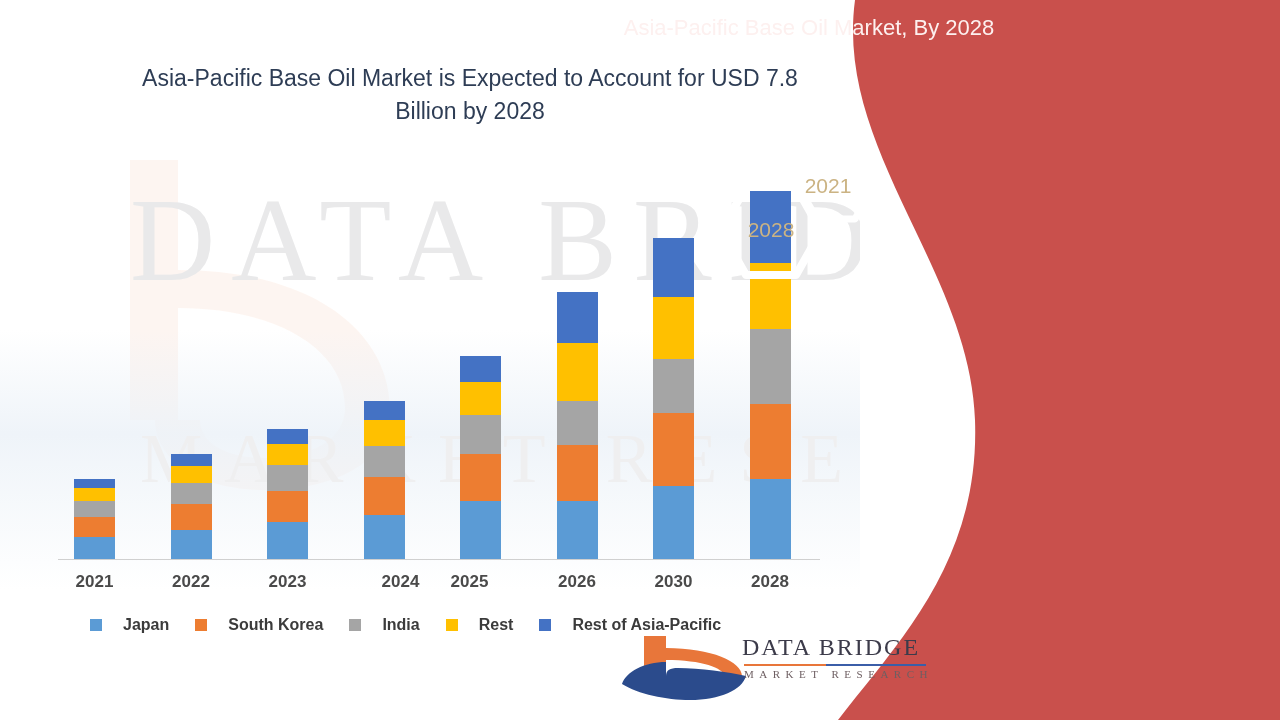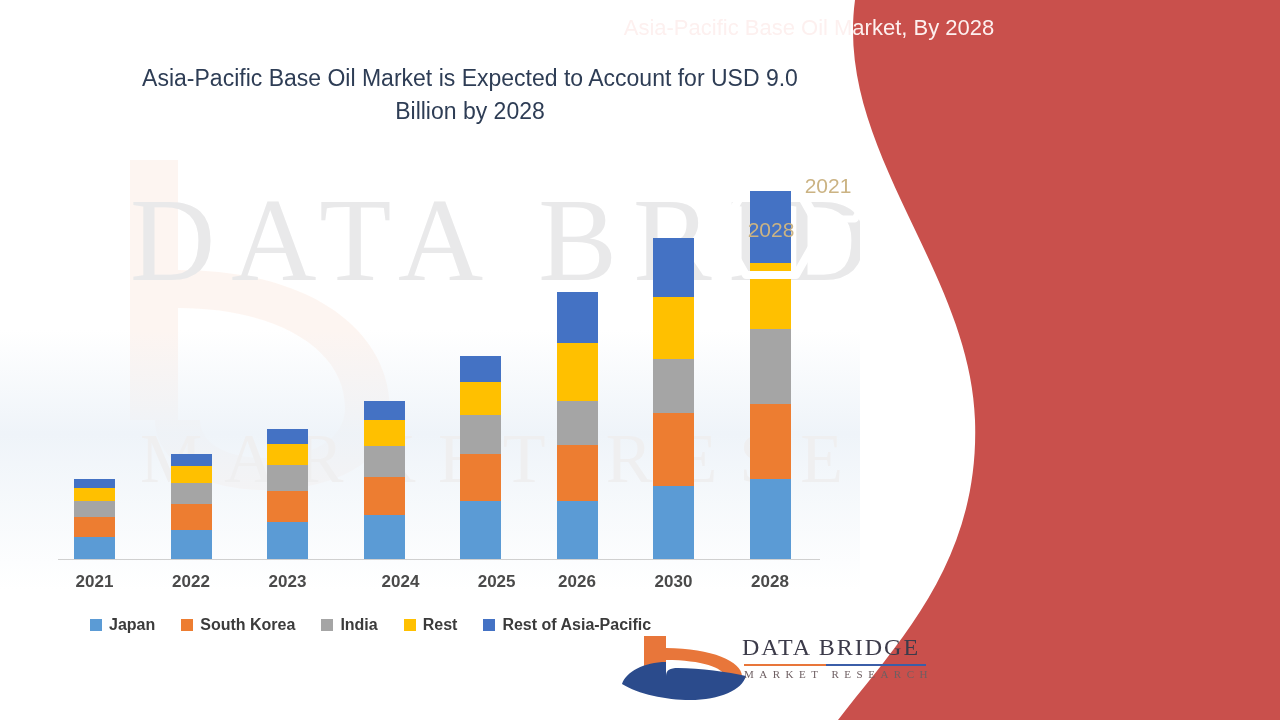--- a/index.html
+++ b/index.html
@@ -67,21 +67,21 @@
   .xtick{
     position:absolute; top:0; width:70px; margin-left:-14.5px;
     text-align:center; font-size:17px; color:#4a4a4a; font-weight:700;
   }
 
   
   .legend{
     position:absolute; left:90px; top:616px; width:720px;
     display:flex; align-items:center; gap:26px;
   }
-  .lg-item{ display:flex; align-items:center; gap:7px; }
+  .lg-item{ display:flex; align-items:center; gap:21px; }
   .lg-sw{ width:12px; height:12px; display:inline-block; }
   .lg-lab{ font-size:16px; color:#3b3b3b; font-weight:700; }
 
   
   .panel{
     position:absolute; left:0; top:0; width:1024px; height:720px;
     pointer-events:none;
   }
   .panel-content{
     position:absolute; right:0; top:0; width:430px; height:720px;
@@ -124,21 +124,21 @@
   <div class="wm-wrap">
     <svg class="wm-logo" viewBox="0 0 360 400">
       <path d="M70,40 L118,40 L118,300 L70,300 Z" fill="#fdeee6"></path>
       <path d="M118,150 C 250,150 330,210 330,290 C 330,345 270,370 205,370 C 140,370 95,340 95,300 L140,300 C140,325 170,338 205,338 C250,338 285,320 285,288 C285,228 215,188 118,188 Z" fill="#fdeee6"></path>
     </svg>
     <div class="wm-sheen"></div>
     <div class="wm-text">DATA BRIDGE</div>
     <div class="wm-text2">MARKET RESEARCH</div>
   </div>
 
-  <div class="chart-title">Asia-Pacific Base Oil Market is Expected to Account for USD 9.0 Billion by 2028</div>
+  <div class="chart-title">Asia-Pacific Base Oil Market is Expected to Account for USD 7.8 Billion by 2028</div>
 
   <div class="plot">
     <div class="bars" id="bars">
         <div class="bar" style="left: 16px;">
           <div class="seg" style="height: 21.9689px; background: rgb(91, 155, 213);"></div>
           <div class="seg" style="height: 19.8964px; background: rgb(237, 125, 49);"></div>
           <div class="seg" style="height: 16.1658px; background: rgb(165, 165, 165);"></div>
           <div class="seg" style="height: 12.8497px; background: rgb(255, 192, 0);"></div>
           <div class="seg" style="height: 9.11917px; background: rgb(68, 114, 196);"></div>
         </div>
@@ -193,21 +193,21 @@
         </div>
       </div>
     <div class="baseline"></div>
   </div>
 
   <div class="xaxis" id="xaxis">
       <div class="xtick" style="left: 16px;">2021</div>
       <div class="xtick" style="left: 112.5px;">2022</div>
       <div class="xtick" style="left: 209px;">2023</div>
       <div class="xtick" style="left: 322px;">2024</div>
-      <div class="xtick" style="left: 402px; text-align: right;">2025</div>
+      <div class="xtick" style="left: 391px;">2025</div>
       <div class="xtick" style="left: 498.5px;">2026</div>
       <div class="xtick" style="left: 595px;">2030</div>
       <div class="xtick" style="left: 691.5px;">2028</div>
     </div>
 
   <div class="legend" id="legend">
       <div class="lg-item">
         <span class="lg-sw" style="background: rgb(91, 155, 213);"></span>
         <span class="lg-lab">Japan</span>
       </div>

